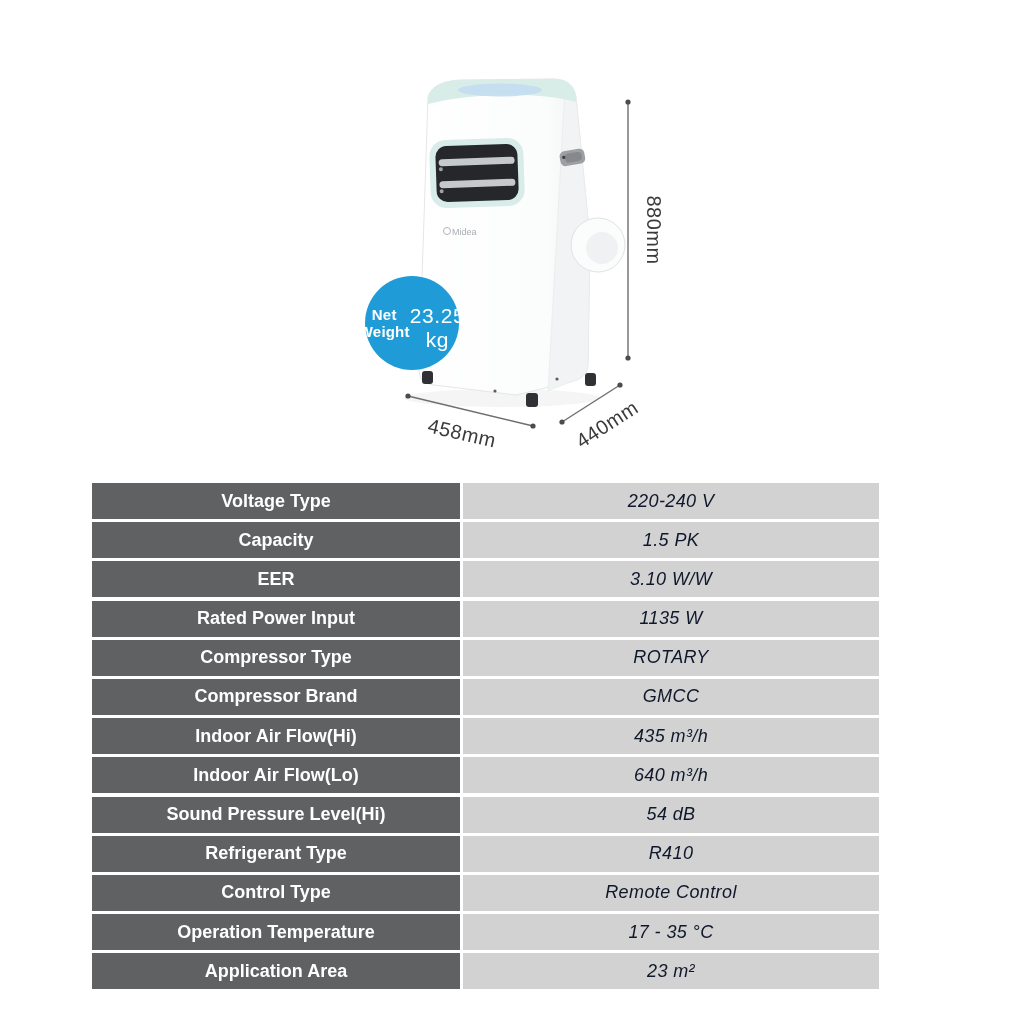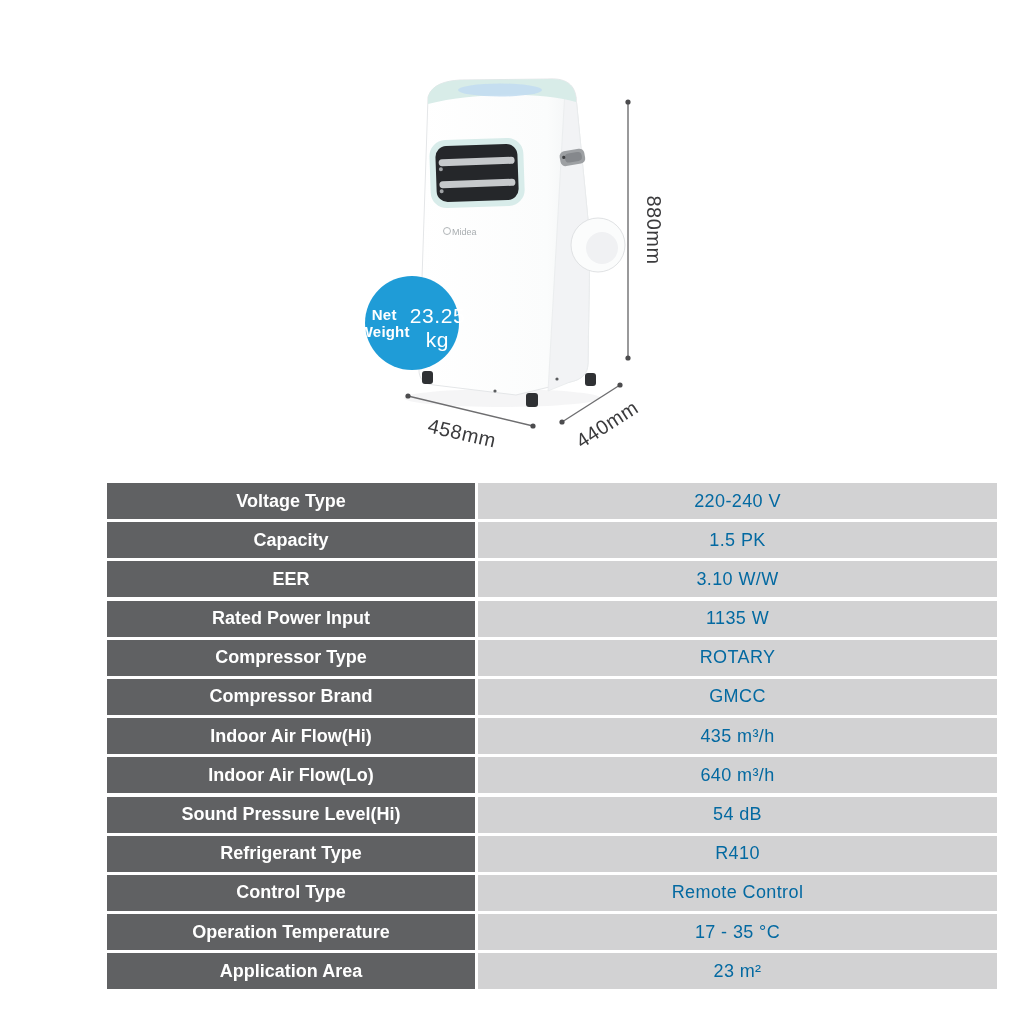--- a/index.html
+++ b/index.html
@@ -25,30 +25,30 @@
   
   .dim-label {
     position:absolute; font-size:20px; color:#3b3b3d; letter-spacing:.5px;
     text-align:center; white-space:nowrap;
   }
   .dim-height { left:612px; top:218px; width:84px; height:24px; line-height:24px; transform:rotate(90deg); }
   .dim-width  { left:412px; top:420px; width:100px; height:26px; line-height:26px; transform:rotate(13deg); }
   .dim-depth  { left:557px; top:411px; width:100px; height:26px; line-height:26px; transform:rotate(-33deg); }
 
   
-  .spec-table { position:absolute; left:107px; top:483px; width:890px; }
+  .spec-table { position:absolute; left:92px; top:483px; width:787px; }
   .spec-row   { display:flex; height:36px; margin-bottom:3.2px; }
   .spec-label {
     width:368px; margin-right:3px; background:#606163; color:#ffffff;
     font-weight:700; font-size:18px;
     display:flex; align-items:center; justify-content:center;
   }
   .spec-value {
-    flex:1; background:#d2d2d3; color:#0369a1; font-size:18px; letter-spacing:.4px;
-    display:flex; align-items:center; justify-content:center;
+    flex:1; background:#d2d2d3; color:#0f172a; font-size:18px; letter-spacing:.4px;
+    display:flex; align-items:center; justify-content:center;font-style:italic;
   }
 </style>
 </head>
 <body>
 
 <svg class="product-svg" viewBox="0 0 330 420">
   <defs>
     <linearGradient id="bodyGrad" x1="0" y1="0" x2="1" y2="0">
       <stop offset="0" stop-color="#ffffff"></stop>
       <stop offset="0.75" stop-color="#fbfcfc"></stop>

